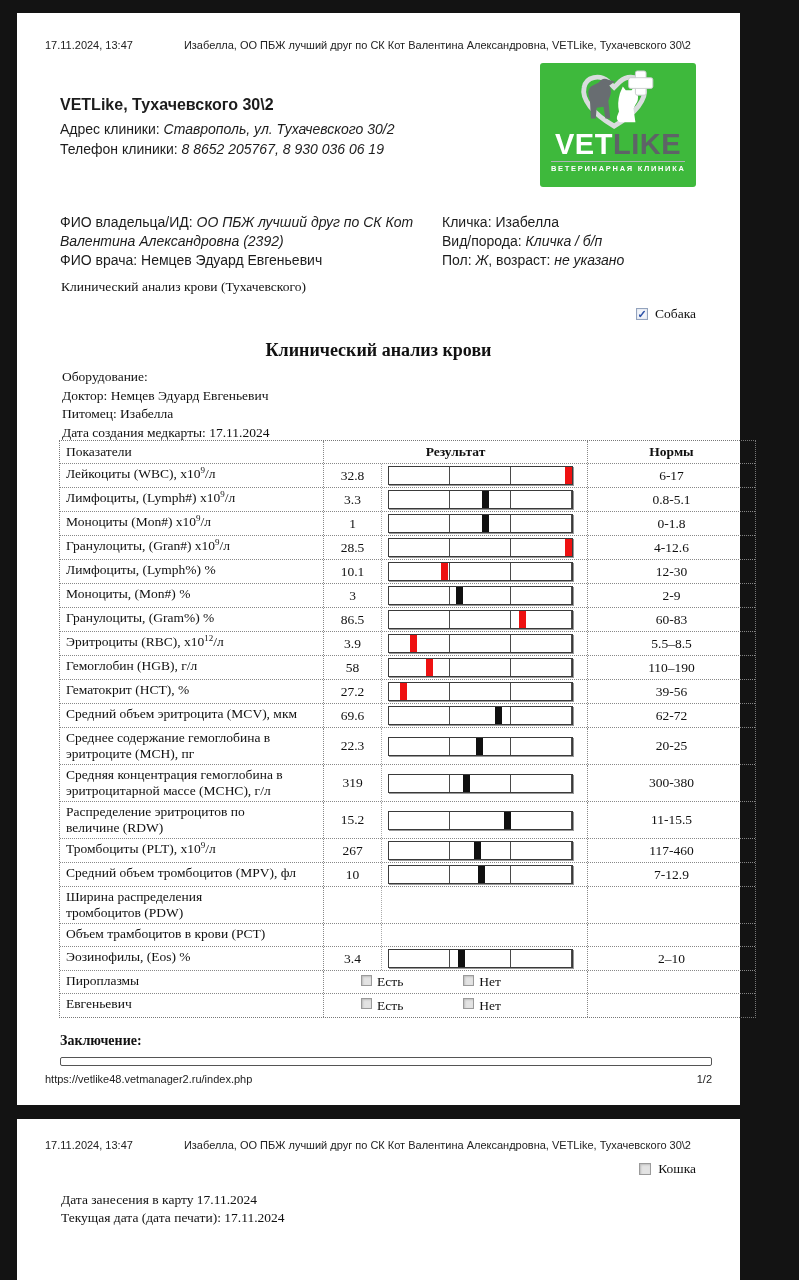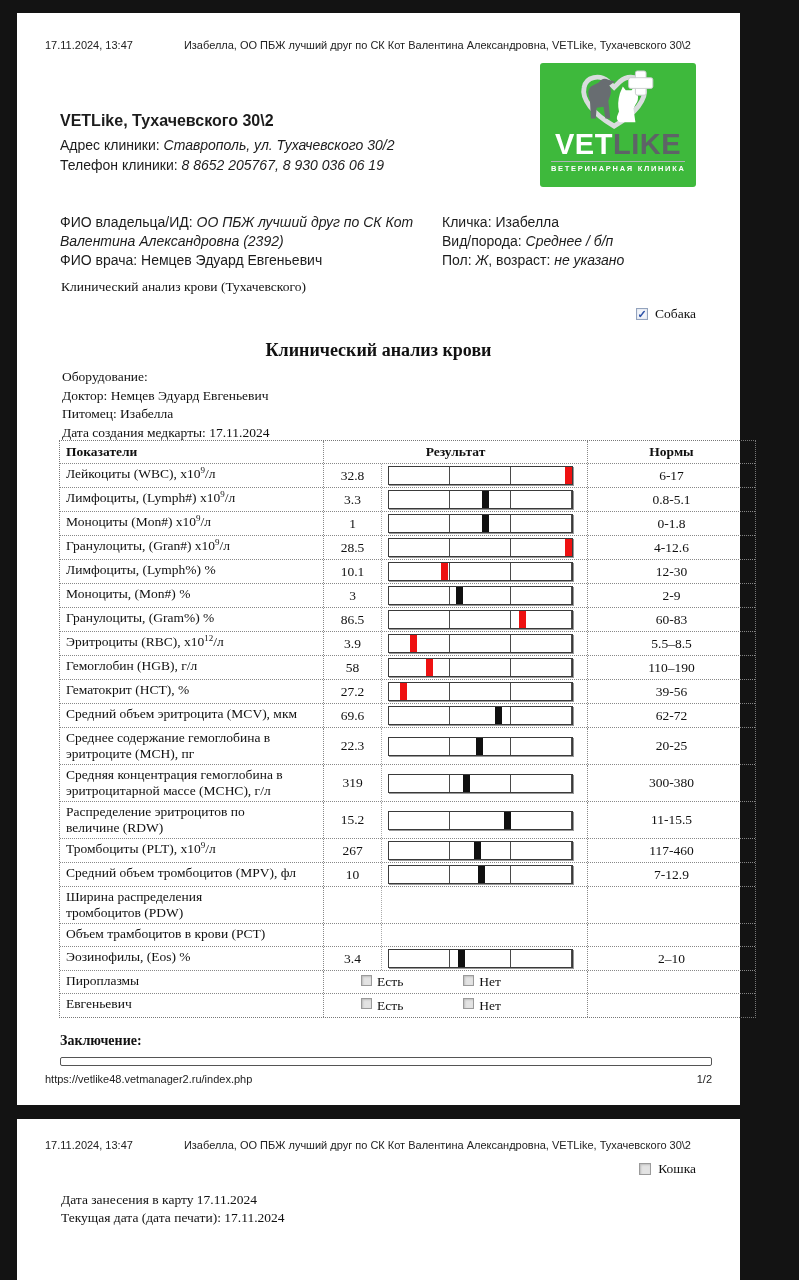--- a/index.html
+++ b/index.html
@@ -10,21 +10,21 @@
   html,body{width:799px;height:1280px;overflow:hidden;}
   body{background:#131313;position:relative;font-family:var(--sans);color:#111;}
   .page{position:absolute;left:17px;width:723px;background:#ffffff;}
   #page1{top:13px;height:1092px;}
   #page2{top:1119px;height:161px;overflow:hidden;}
 
   .doc-header{position:absolute;top:26px;left:28px;right:28px;display:flex;font-size:11px;color:#222;}
   #page2 .doc-header{top:20px;}
   .doc-title{flex:1;text-align:center;padding-left:30px;}
 
-  .clinic{position:absolute;top:98px;left:43px;font-size:14px;line-height:20px;color:#1c1c1c;}
+  .clinic{position:absolute;top:82px;left:43px;font-size:14px;line-height:20px;color:#1c1c1c;}
   .clinic-name{font-size:16px;font-weight:bold;margin-bottom:4px;}
   .i{font-style:italic;}
 
   .logo{position:absolute;top:50px;right:44px;width:156px;height:124px;border-radius:3px;text-align:center;overflow:hidden;}
   .emblem{display:block;margin:7px auto 0;width:96px;height:60px;}
   .wordmark{font-size:29px;font-weight:bold;line-height:29px;margin-top:0;letter-spacing:0.5px;}
   .wm-vet{color:#ffffff;}
   .wm-like{color:#5e6367;}
   .logo-sub{margin:2px 11px 0;padding-top:2px;border-top:1px solid #aeb4b6;color:#fff;font-size:7.5px;font-weight:bold;letter-spacing:1.7px;white-space:nowrap;}
 
@@ -44,21 +44,21 @@
   .report-title{position:absolute;top:327px;left:0;right:0;text-align:center;font-family:var(--serif);font-weight:bold;font-size:18px;}
   .infoblock{position:absolute;top:355px;left:45px;font-family:var(--serif);font-size:13.5px;line-height:18.5px;}
 
   .tbl{position:absolute;top:427px;left:42px;width:697px;border:1px dotted #777;font-family:var(--serif);font-size:13.5px;color:#101010;}
   .trow{display:flex;border-bottom:1px dotted #888;min-height:23px;align-items:stretch;}
   .tbl .trow:last-child,.tbl #tbl-body .trow:last-child{border-bottom:none;}
   .c.name{width:264px;border-right:1px dotted #888;padding:2px 4px 2px 6px;white-space:pre-line;line-height:16px;}
   .c.val{width:58px;border-right:1px dotted #aaa;display:flex;align-items:center;justify-content:center;}
   .c.barz{flex:1;border-right:1px dotted #888;display:flex;align-items:center;padding:2px 0 2px 6px;}
   .c.norm{width:167px;display:flex;align-items:center;justify-content:center;}
-  .thead .name{display:flex;align-items:center;font-weight:bold;}
+  .thead .name{display:flex;align-items:center;font-weight:normal;}
   .c.mid{flex:1;border-right:1px dotted #888;display:flex;align-items:center;justify-content:center;font-weight:bold;}
   .thead .norm{font-weight:bold;}
   sup{font-size:9px;line-height:0;vertical-align:super;}
 
   .bar{position:relative;width:185px;height:19px;border:1px solid #3a3a3a;box-shadow:1px 1px 0 #999;display:flex;background:#fff;flex:none;}
   .seg{flex:1;border-right:1px solid #4a4a4a;}
   .seg:last-child{border-right:none;}
   .marker{position:absolute;top:0;bottom:0;width:7px;}
 
   .mid-checks{flex:1;border-right:1px dotted #888;display:flex;align-items:center;gap:36px;padding-left:13px;}
@@ -102,21 +102,21 @@
     <div class="logo-sub">ВЕТЕРИНАРНАЯ КЛИНИКА</div>
   </div>
 
   <div class="owner">
     <div class="owner-col left">
         <div class=""><span>ФИО владельца/ИД: </span><span class="i">ОО ПБЖ лучший друг по СК Кот Валентина Александровна (2392)</span></div>
         <div class=""><span>ФИО врача: </span><span>Немцев Эдуард Евгеньевич</span></div>
       </div>
     <div class="owner-col right">
         <div class=""><span>Кличка: </span><span>Изабелла</span></div>
-        <div class=""><span>Вид/порода: </span><span class="i">Среднее / б/п</span></div>
+        <div class=""><span>Вид/порода: </span><span class="i">Кличка / б/п</span></div>
         <div class=""><span>Пол: </span><span class="i">Ж</span><span>, возраст: </span><span class="i">не указано</span></div>
       </div>
   </div>
 
   <div class="procedure">Клинический анализ крови (Тухачевского)</div>
 
   <div class="check-line dog">
     <span class="cb">
         <span class="tick">✓</span>
       </span>

